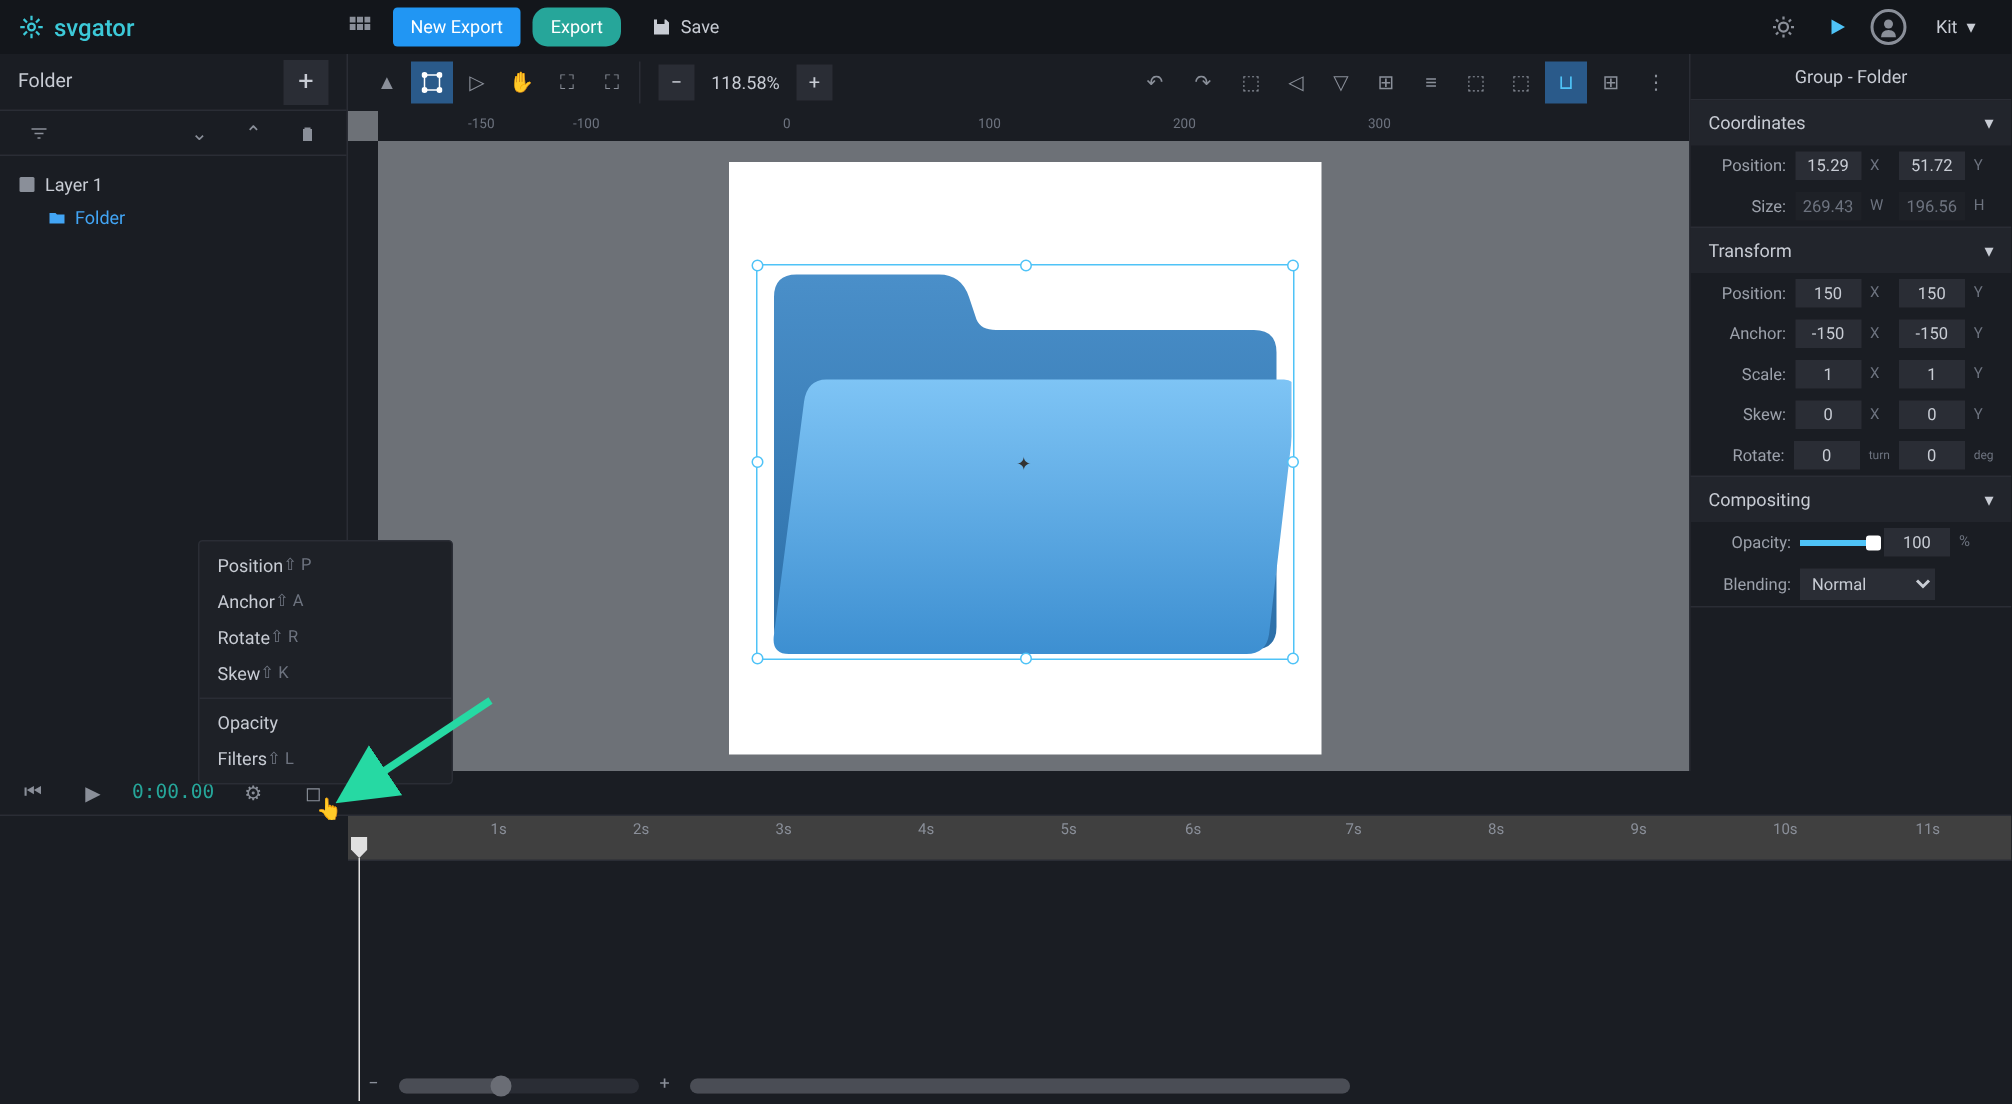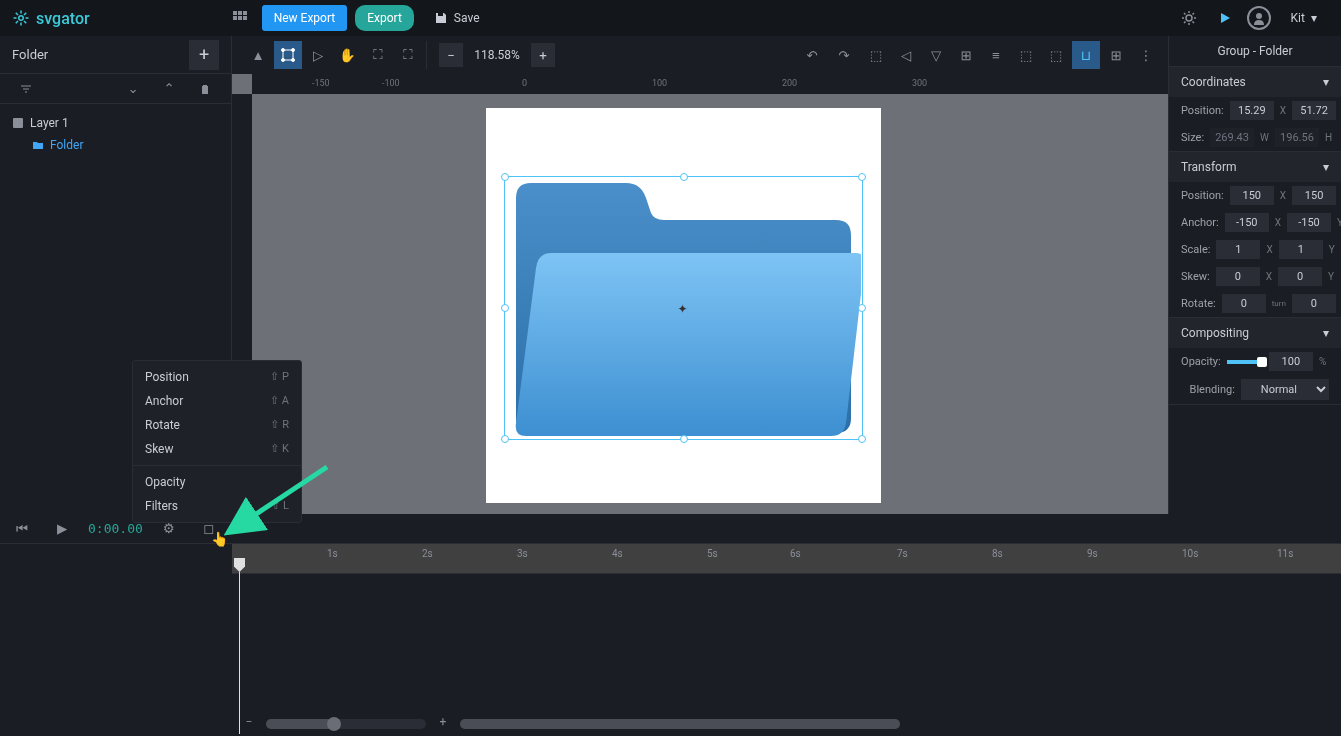--- a/index.html
+++ b/index.html
@@ -41,33 +41,33 @@
 .handle{position:absolute;width:8px;height:8px;border:1.5px solid #4fc3f7;background:#fff;border-radius:50%;}
 .handle.tl{top:-4px;left:-4px;}
 .handle.tm{top:-4px;left:50%;margin-left:-4px;}
 .handle.tr{top:-4px;right:-4px;}
 .handle.ml{top:50%;left:-4px;margin-top:-4px;}
 .handle.mr{top:50%;right:-4px;margin-top:-4px;}
 .handle.bl{bottom:-4px;left:-4px;}
 .handle.bm{bottom:-4px;left:50%;margin-left:-4px;}
 .handle.br{bottom:-4px;right:-4px;}
 .center-mark{position:absolute;top:50%;left:50%;margin:-6px 0 0 -6px;font-size:12px;color:#333;}
-.props-panel{width:173px;background:#1a1d23;border-left:1px solid #2a2d35;}
+.props-panel{width:215px;background:#1a1d23;border-left:1px solid #2a2d35;}
 .props-header{padding:8px;text-align:center;font-size:12px;color:#c8ccd4;border-bottom:1px solid #2a2d35;}
 .props-section{border-bottom:1px solid #2a2d35;}
 .section-title{padding:8px 12px;font-size:12px;color:#c8ccd4;display:flex;justify-content:space-between;align-items:center;background:#22252c;}
 .prop-row{display:flex;align-items:center;padding:4px 12px;gap:6px;}
 .prop-label{width:55px;text-align:right;font-size:11px;color:#9ca1ab;}
 .prop-input{width:44px;background:#2a2d35;border:none;color:#c8ccd4;font-size:11px;padding:3px 4px;text-align:center;}
 .prop-input.readonly{background:#1e2127;color:#6d737f;}
 .prop-unit{font-size:10px;color:#6d737f;width:14px;}
 .slider-track{width:50px;height:4px;background:#4fc3f7;position:relative;}
 .slider-thumb{position:absolute;right:-4px;top:-3px;width:10px;height:10px;background:#fff;border-radius:2px;}
 .context-menu{position:absolute;left:132px;top:360px;width:170px;background:#1e2127;border:1px solid #2a2d35;border-radius:3px;padding:4px 0;z-index:100;}
-.menu-item{padding:5px 12px;display:flex;justify-content:space-between;font-size:12px;color:#c8ccd4;cursor:pointer;}
+.menu-item{padding:5px 12px;display:flex;font-size:12px;color:#c8ccd4;cursor:pointer;}
 .menu-shortcut{color:#6d737f;font-size:11px;}
 .menu-divider{height:1px;background:#2a2d35;margin:4px 0;}
 .timeline{height:222px;background:#1a1d23;display:flex;flex-direction:column;}
 .timeline-toolbar{height:30px;display:flex;align-items:center;padding:0 8px;gap:12px;border-bottom:1px solid #2a2d35;}
 .timecode{font-size:13px;color:#26a69a;font-family:monospace;}
 .timeline-ruler{height:30px;background:#404040;position:relative;margin-left:232px;border-bottom:1px solid #2a2d35;}
 .time-label{position:absolute;top:4px;font-size:10px;color:#8a8f99;}
 .playhead{position:absolute;left:2px;top:14px;width:11px;height:14px;background:#e0e0e0;clip-path:polygon(0 0,100% 0,100% 60%,50% 100%,0 60%);}
 .playhead-line{position:absolute;left:7px;top:28px;width:1px;height:162px;background:#e0e0e0;}
 .timeline-tracks{flex:1;background:#1a1d23;}
@@ -318,21 +318,21 @@
       <div class="prop-row">
         <span class="prop-label">Opacity:</span>
         <div class="slider-track">
             <div class="slider-thumb"></div>
           </div>
         <input class="prop-input" value="100" style="">
           <span class="prop-unit">%</span>
       </div>
       <div class="prop-row">
         <span class="prop-label">Blending:</span>
-        <select class="prop-input" style="width:90px;text-align:center"><option>Normal</option></select>
+        <select class="prop-input" style="width:90px;text-align:left"><option>Normal</option></select>
       </div>
     </div>
   </div>
 </div>
 
 <div class="context-menu">
   <div class="menu-item">
       <span>Position</span>
       <span class="menu-shortcut">⇧ P</span>
     </div>

